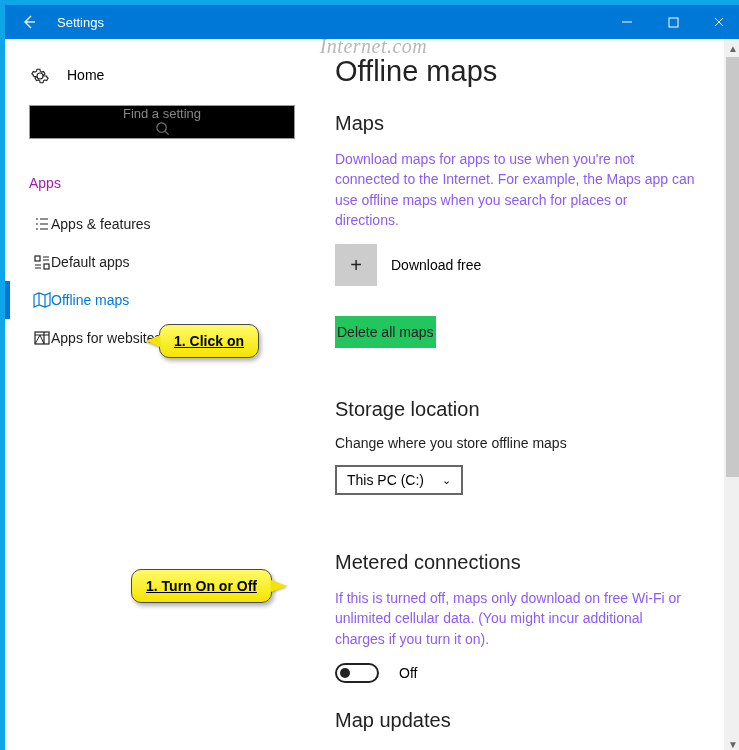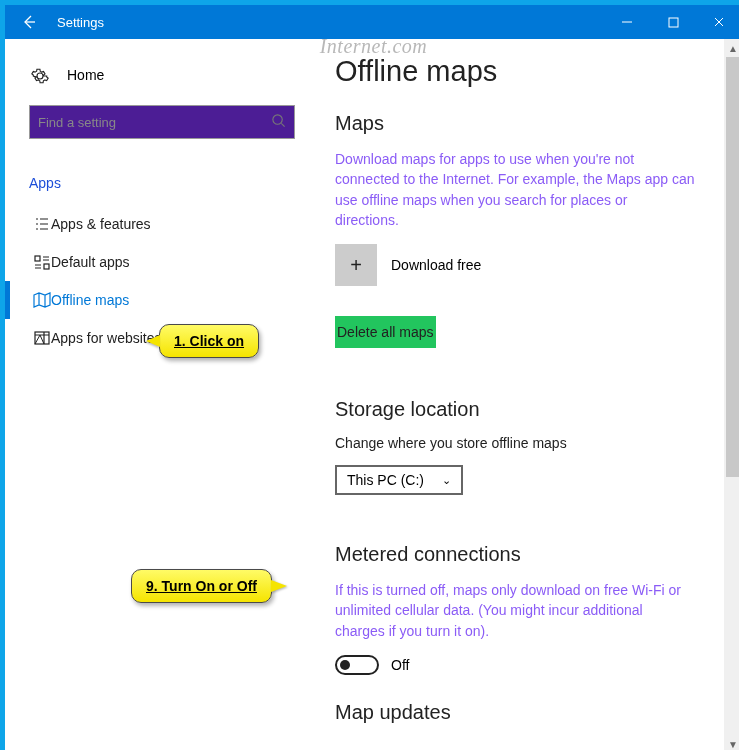--- a/index.html
+++ b/index.html
@@ -16,42 +16,42 @@
   .tb-min svg, .tb-max svg, .tb-close svg { stroke:#fff; }
 
   
   .watermark { position:absolute; top:30px; left:0; right:0; text-align:center; font-style:italic; color:#b8b8b8; font-size:20px; letter-spacing:0.5px; pointer-events:none; z-index:50; font-family: "Times New Roman", serif; }
 
   
   .body { display:flex; height:calc(100% - 34px); position:relative; }
   .sidebar { width:300px; padding:22px 20px 0 24px; }
   .home-row { display:flex; align-items:flex-start; gap:18px; font-size:14px; padding:6px 0 18px 2px; }
   .home-row .gear-icon { width:18px; height:18px; }
-  .search-box { margin-top:2px; width:266px; height:34px; border:1px solid #999; background:#4c1d95; display:flex; align-items:center; padding:0 8px; font-size:13px; color:#888; }
+  .search-box { margin-top:2px; width:266px; height:34px; border:1px solid #999; background:#000000; display:flex; align-items:center; padding:0 8px; font-size:13px; color:#888;flex-direction:column; }
   .search-box .ph { flex:1; }
-  .cat-label { color:#1d4ed8; font-size:14px; margin-top:36px; margin-bottom:14px; }
+  .cat-label { color:#a21caf; font-size:14px; margin-top:36px; margin-bottom:14px; }
   .nav-item { display:flex; align-items:center; font-size:14px; color:#222; padding:10px 0 10px 4px; position:relative; }
   .nav-item .nav-icon { width:18px; height:18px; display:flex; align-items:center; justify-content:center; }
   .nav-item.selected { color:#0078d7; }
   .nav-item.selected::before { content:""; position:absolute; left:-24px; top:0; bottom:0; width:5px; background:#0078d7; }
 
   .main { flex:1; padding:16px 20px 0 30px; overflow:hidden; position:relative; }
   .page-title { font-size:29px; font-weight:300; color:#222; margin-bottom:24px; }
   .section-h { font-size:20px; font-weight:400; color:#222; margin:10px 0 14px 0; }
   .desc { font-size:14px; color:#8b5cf6; line-height:1.45; margin-bottom:14px; max-width:360px; }
   .dl-row { display:flex; align-items:center; gap:14px; margin-bottom:30px; }
   .plus-btn { width:42px; height:42px; background:#ccc; display:flex; align-items:center; justify-content:center; font-size:20px; color:#222; }
   .dl-label { font-size:14px; }
   .gray-btn { display:inline-block; background:#22c55e; padding:8px 2px; font-size:14px; color:#222; margin-bottom:24px; }
   .subdesc { font-size:14px; color:#222; margin-bottom:14px; }
-  .dropdown { display:inline-flex; align-items:center; gap:18px; border:2px solid #666; padding:5px 10px; font-size:14px; margin-bottom:22px; }
+  .dropdown { display:inline-flex; align-items:center; gap:18px; border:2px solid #666; padding:5px 10px; font-size:14px; margin-bottom:30px; }
   .chev { font-size:11px; }
   .section-gap { margin-top:26px; }
 
-  .toggle-row { display:flex; align-items:center; gap:12px; font-size:14px; margin-bottom:14px; }
+  .toggle-row { display:flex; align-items:center; gap:20px; font-size:14px; margin-bottom:14px; }
   .toggle-off { width:44px; height:20px; border:2px solid #222; border-radius:20px; position:relative; background:#fff; }
   .toggle-off::after { content:""; position:absolute; left:3px; top:3px; width:10px; height:10px; border-radius:50%; background:#222; }
 
   
   .fake-scroll { position:absolute; right:0; top:0; width:18px; height:100%; background:#f0f0f0; }
   .fake-arrow { height:18px; display:flex; align-items:center; justify-content:center; color:#666; font-size:10px; }
   .fake-track { position:relative; height:calc(100% - 36px); }
   .fake-thumb { position:absolute; top:0; left:2px; right:2px; height:420px; background:#c8c8c8; }
 
   
@@ -195,16 +195,16 @@
         <div class="fake-arrow">▲</div>
         <div class="fake-track">
           <div class="fake-thumb"></div>
         </div>
         <div class="fake-arrow">▼</div>
       </div>
     </div>
   </div>
 
   <div class="callout c1">1.  Click on</div>
-  <div class="callout c2">9.  Turn On or Off</div>
+  <div class="callout c2">1.  Turn On or Off</div>
 
 </div>
 </div>
 
 </body></html>

